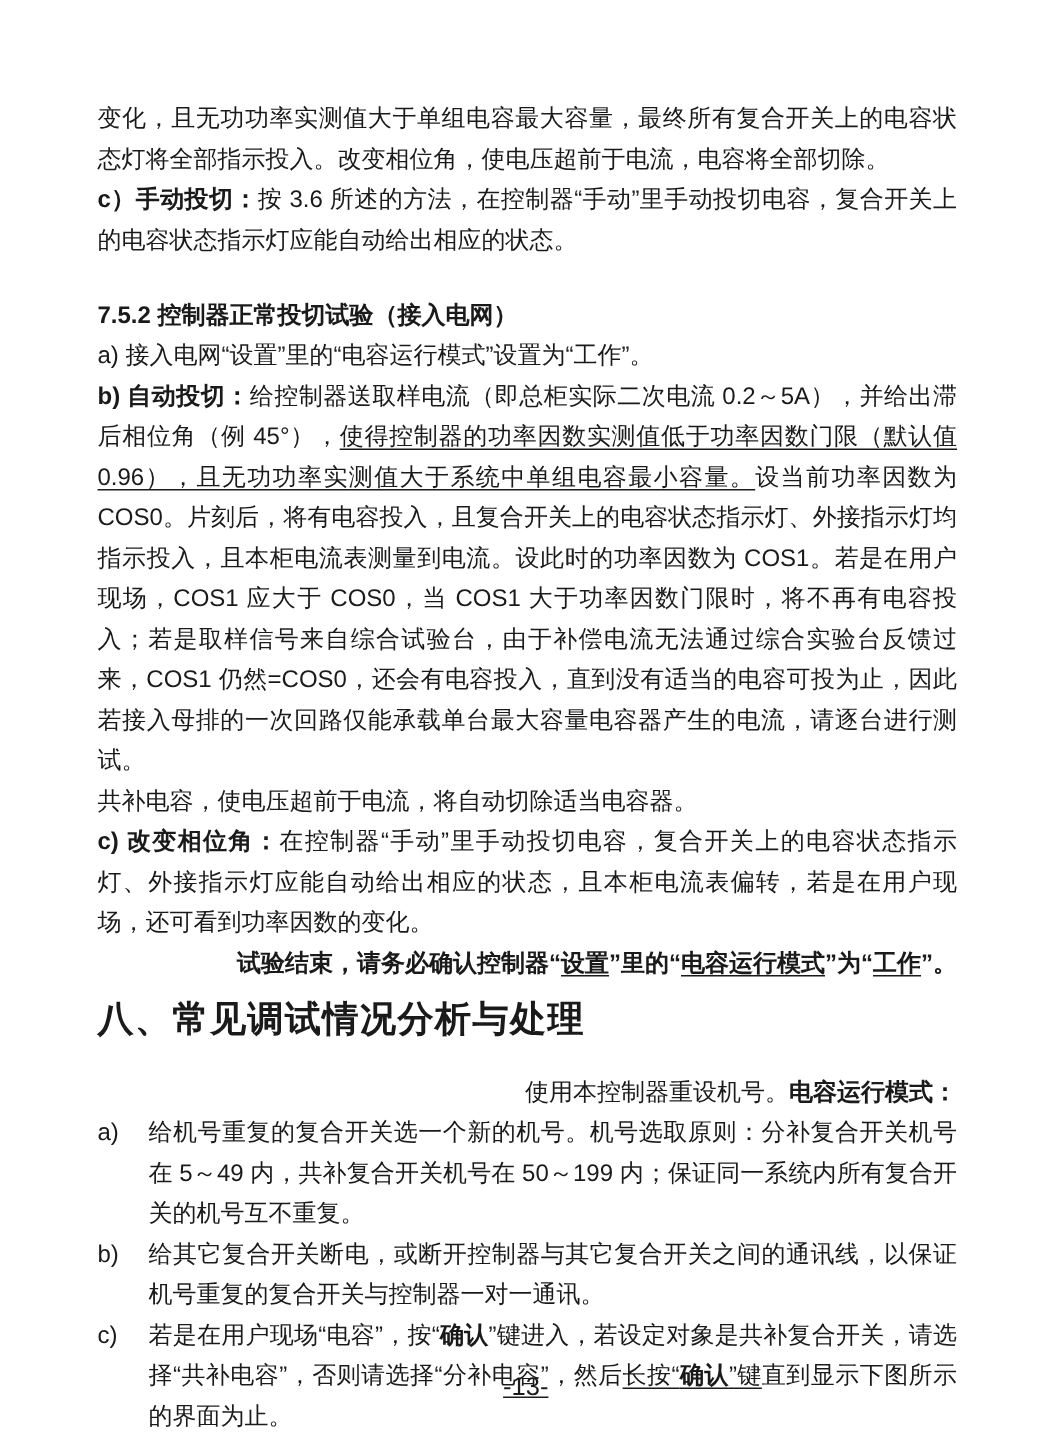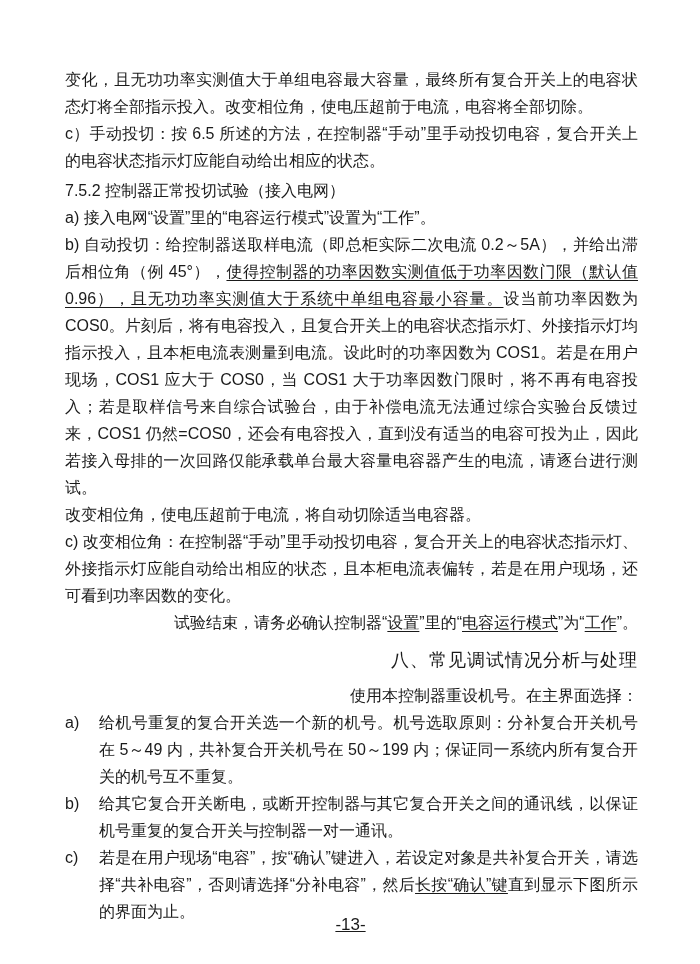--- a/index.html
+++ b/index.html
@@ -24,42 +24,41 @@
   .para {
     text-align: justify;
     text-justify: inter-ideograph;
   }
   .para.indent {
     padding-left: 32px;
     text-align: right;
   }
   .h1 {
     font-weight: 700;
-    font-size: 18px;
+    font-size: 24px;
     line-height: 30px;
     margin-top: 9px;
-    margin-bottom: 7px;
+    margin-bottom: 20px;
     letter-spacing: 1px;
-    text-align: right;
   }
   .h2 {
     font-weight: 700;
-    margin-top: 3px;
+    margin-top: 23px;
   }
   .li { display: flex; }
   .li-label {
     flex: none;
     width: 34px;
   }
   .li-content {
     flex: 1;
     text-align: justify;
     text-justify: inter-ideograph;
   }
-  .b { font-weight: 400; }
+  .b { font-weight: 700; }
   .u {
     text-decoration: underline;
     text-underline-offset: 3px;
     text-decoration-thickness: 1px;
   }
   .footer {
     position: absolute;
     left: 1px;
     right: 0;
     bottom: 26px;
@@ -68,29 +67,29 @@
     color: #1a1a1a;
     text-decoration: underline;
   }
 </style>
 </head>
 <body>
 
 <div class="page">
   <div class="doc-body">
       <div class="para"><span>变化，且无功功率实测值大于单组电容最大容量，最终所有复合开关上的电容状态灯将全部指示投入。改变相位角，使电压超前于电流，电容将全部切除。</span></div>
-      <div class="para"><span class="b">c）手动投切：</span><span>按 6.5 所述的方法，在控制器“手动”里手动投切电容，复合开关上的电容状态指示灯应能自动给出相应的状态。</span></div>
+      <div class="para"><span class="b">c）手动投切：</span><span>按 3.6 所述的方法，在控制器“手动”里手动投切电容，复合开关上的电容状态指示灯应能自动给出相应的状态。</span></div>
       <div class="h2"><span class="b">7.5.2 控制器正常投切试验（接入电网）</span></div>
       <div class="para"><span>a) 接入电网“设置”里的“电容运行模式”设置为“工作”。</span></div>
       <div class="para"><span class="b">b) 自动投切：</span><span>给控制器送取样电流（即总柜实际二次电流 0.2～5A），并给出滞后相位角（例 45°），</span><span class="u">使得控制器的功率因数实测值低于功率因数门限（默认值 0.96），且无功功率实测值大于系统中单组电容最小容量。</span><span>设当前功率因数为 COS0。片刻后，将有电容投入，且复合开关上的电容状态指示灯、外接指示灯均指示投入，且本柜电流表测量到电流。设此时的功率因数为 COS1。若是在用户现场，COS1 应大于 COS0，当 COS1 大于功率因数门限时，将不再有电容投入；若是取样信号来自综合试验台，由于补偿电流无法通过综合实验台反馈过来，COS1 仍然=COS0，还会有电容投入，直到没有适当的电容可投为止，因此若接入母排的一次回路仅能承载单台最大容量电容器产生的电流，请逐台进行测试。</span></div>
-      <div class="para"><span>改变相位角，使电压超前于电流，将自动切除适当电容器。</span></div>
+      <div class="para"><span>共补电容，使电压超前于电流，将自动切除适当电容器。</span></div>
       <div class="para"><span class="b">c) 改变相位角：</span><span>在控制器“手动”里手动投切电容，复合开关上的电容状态指示灯、外接指示灯应能自动给出相应的状态，且本柜电流表偏转，若是在用户现场，还可看到功率因数的变化。</span></div>
       <div class="para indent"><span class="b">试验结束，请务必确认控制器“</span><span class="b u">设置</span><span class="b">”里的“</span><span class="b u">电容运行模式</span><span class="b">”为“</span><span class="b u">工作</span><span class="b">”。</span></div>
       <div class="h1"><span class="b">八、常见调试情况分析与处理</span></div>
-      <div class="para indent"><span>使用本控制器重设机号。</span><span class="b">在主界面选择：</span></div>
+      <div class="para indent"><span>使用本控制器重设机号。</span><span class="b">电容运行模式：</span></div>
       <div class="li">
         <span class="li-label">a)</span>
         <span class="li-content"><span>给机号重复的复合开关选一个新的机号。机号选取原则：分补复合开关机号在 5～49 内，共补复合开关机号在 50～199 内；保证同一系统内所有复合开关的机号互不重复。</span></span>
       </div>
       <div class="li">
         <span class="li-label">b)</span>
         <span class="li-content"><span>给其它复合开关断电，或断开控制器与其它复合开关之间的通讯线，以保证机号重复的复合开关与控制器一对一通讯。</span></span>
       </div>
       <div class="li">
         <span class="li-label">c)</span>

